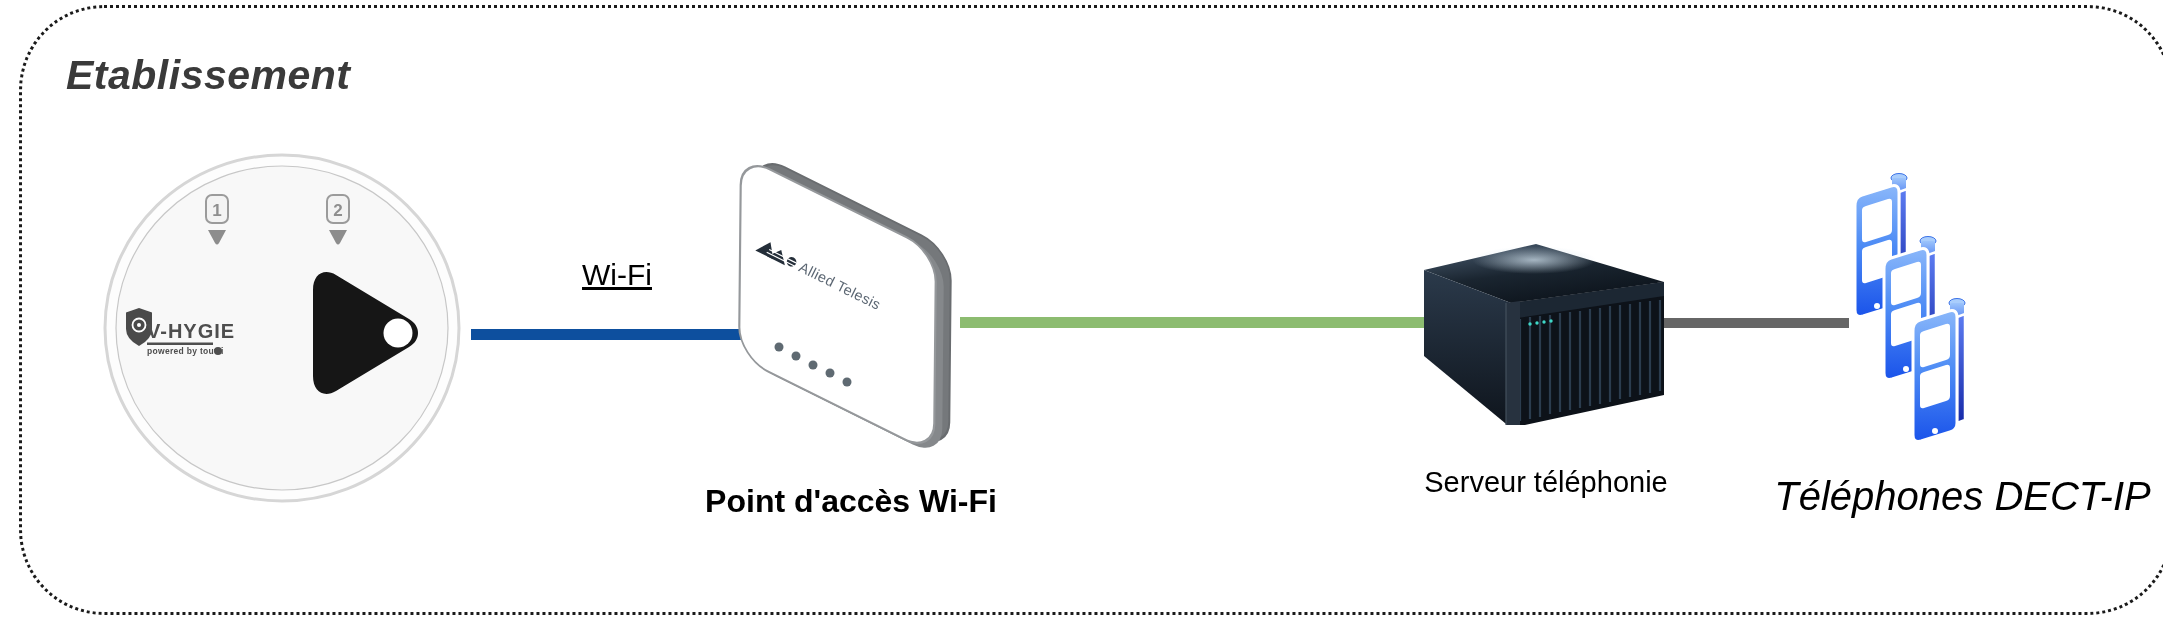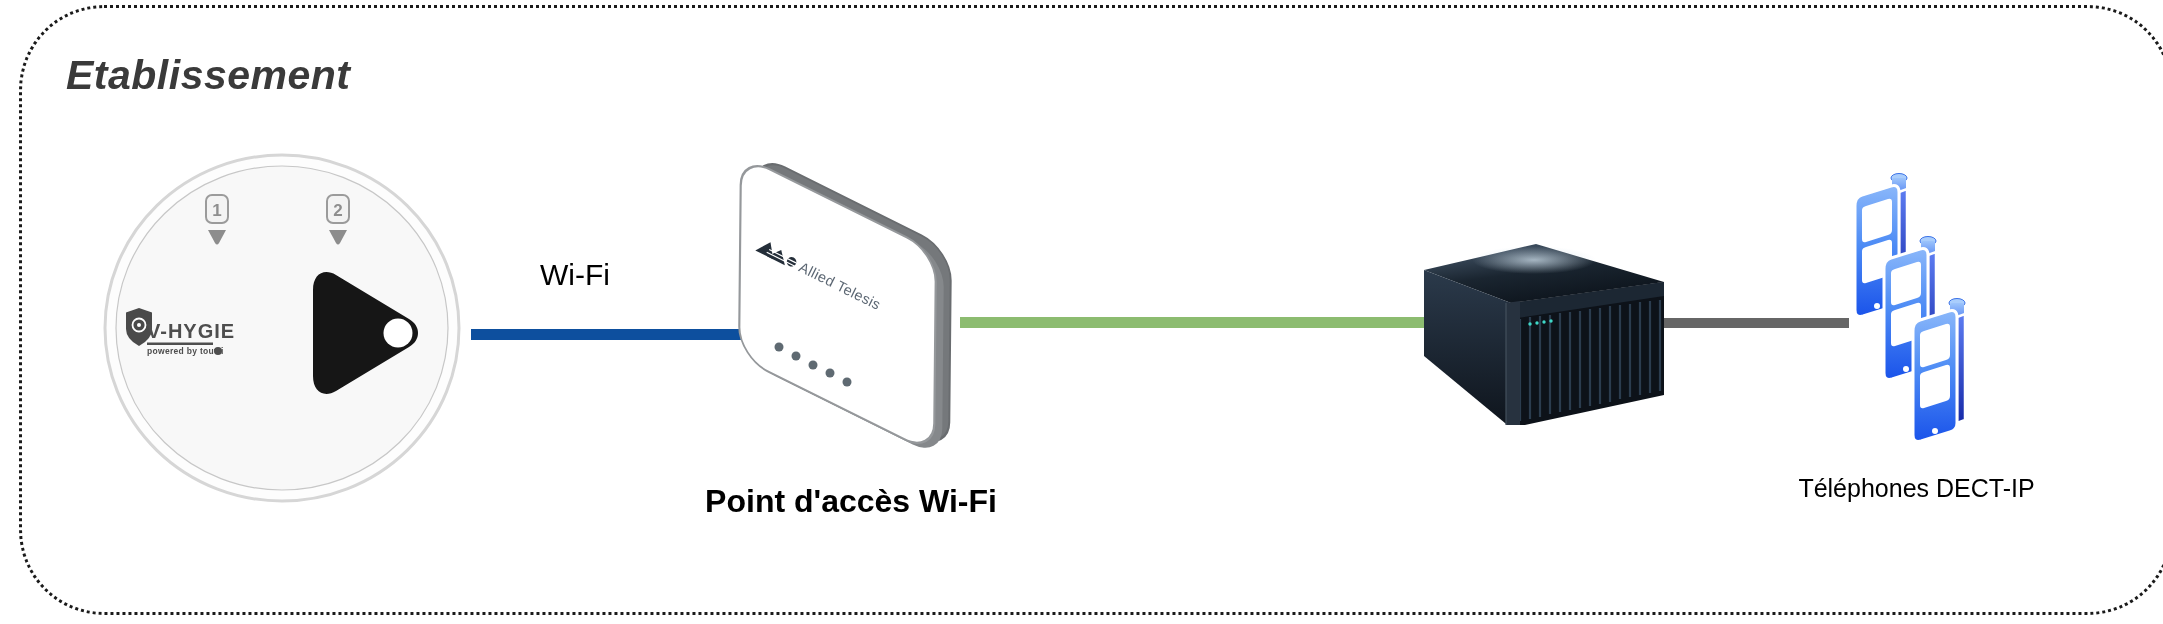--- a/index.html
+++ b/index.html
@@ -20,28 +20,28 @@
     font-size:41px;font-weight:bold;font-style:italic;color:#3a3a3a;
     letter-spacing:0.5px;
   }
   .link-line{position:absolute;}
   #wifi-line{left:455px;top:329px;width:276px;height:11px;background:#0d4f9e;}
   #eth-line{left:944px;top:317px;width:467px;height:11px;background:#8cbc70;}
   #dect-line{left:1648px;top:318px;width:185px;height:10px;background:#666666;}
   .link-label{
     position:absolute;font-size:30px;color:#000;text-align:center;
   }
-  #wifi-label{left:469px;top:258px;width:180px;}
+  #wifi-label{left:511px;top:258px;width:180px;text-decoration:underline;}
   #eth-label{left:1058px;top:252px;width:212px;}
   .node-label{
     position:absolute;color:#000;text-align:center;
   }
   #ap-label{left:615px;top:483px;width:440px;font-size:32px;font-weight:bold;}
   #srv-label{left:1375px;top:465px;width:310px;font-size:29px;line-height:34px;}
-  #ph-label{left:1708px;top:474px;width:385px;font-size:25px;}
+  #ph-label{left:1754px;top:474px;width:385px;font-size:40px;font-style:italic;}
   svg{position:absolute;display:block;}
   #dev-svg{left:60px;top:140px;}
   #ap-svg{left:700px;top:140px;}
   #srv-svg{left:1400px;top:240px;}
   #ph-svg{left:1820px;top:160px;}
 </style>
 </head>
 <body>
 
 <div id="canvas">
@@ -180,16 +180,17 @@
         <circle cx="26" cy="134" r="3" fill="#ffffff"></circle>
       </g>
     </defs>
     <use href="#dect-phone" transform="translate(15,12)"></use>
     <use href="#dect-phone" transform="translate(44,75)"></use>
     <use href="#dect-phone" transform="translate(73,137)"></use>
   </svg>
 
   <div id="ap-label" class="node-label">Point d'accès Wi-Fi</div>
   <div id="srv-label" class="node-label">
+    <div>Serveur téléphonie</div>
   </div>
   <div id="ph-label" class="node-label">Téléphones DECT-IP</div>
 
 </div>
 
 </body></html>

